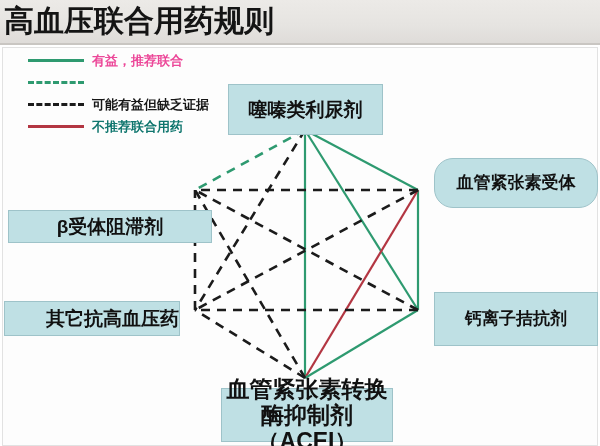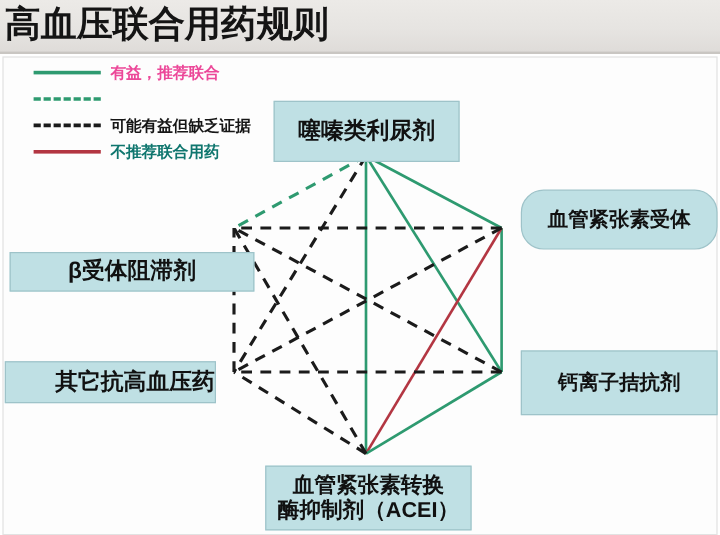--- a/index.html
+++ b/index.html
@@ -115,21 +115,21 @@
   </div>
 
   <div class="node" style="left:434px;top:158px;width:164px;height:50px;font-size:17px;flex-direction:column;border-radius:19px;">
     <span class="node-text">血管紧张素受体</span>
   </div>
 
   <div class="node" style="left:434px;top:292px;width:164px;height:54px;font-size:17px;flex-direction:column;">
     <span class="node-text">钙离子拮抗剂</span>
   </div>
 
-  <div class="node" style="left:221px;top:388px;width:172px;height:54px;font-size:18px;flex-direction:column;">
+  <div class="node" style="left:221px;top:388px;width:172px;height:54px;font-size:23px;flex-direction:column;">
     <span class="node-text">血管紧张素转换</span>
     <span class="node-text">酶抑制剂（ACEI）</span>
   </div>
 
   <div class="node" style="left:4px;top:301px;width:176px;height:35px;font-size:19px;justify-content:flex-end;">
     <span class="node-text">其它抗高血压药</span>
   </div>
 
   <div class="node" style="left:8px;top:174px;width:204px;height:33px;font-size:19px;margin-top:36px;">
     <span class="node-text">β受体阻滞剂</span>

